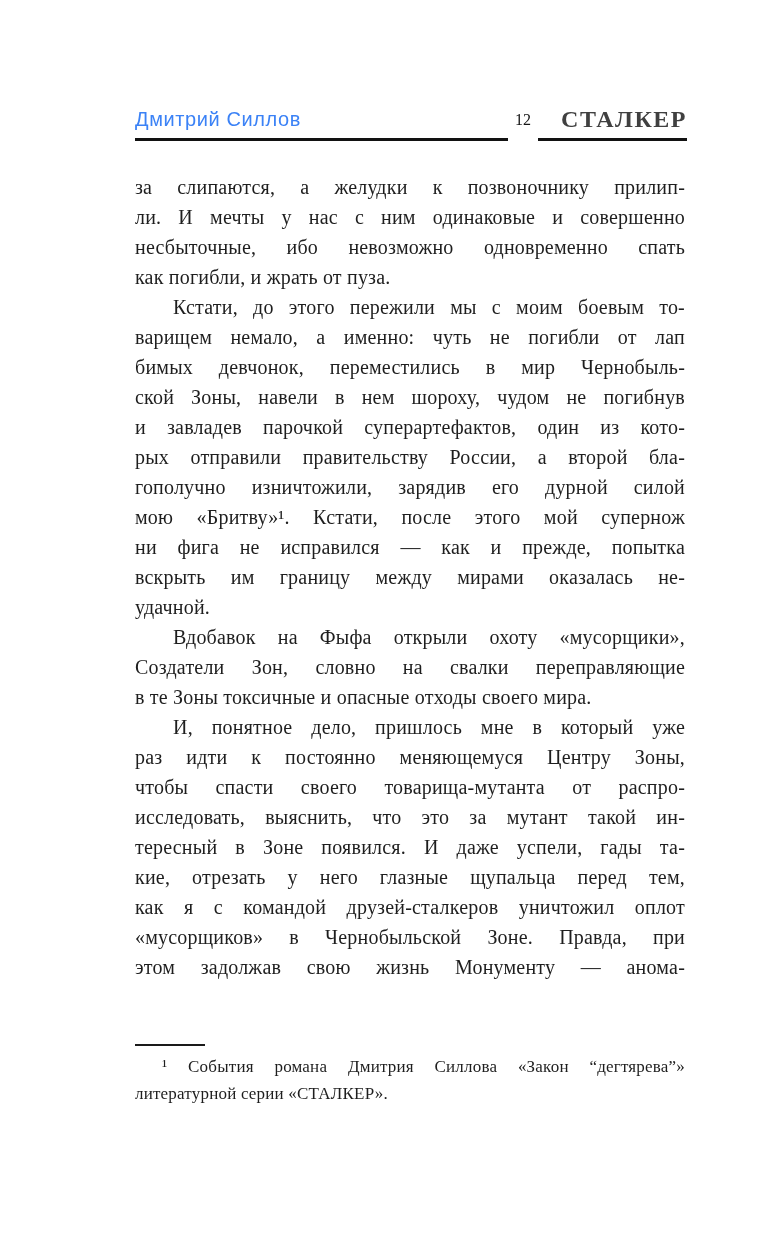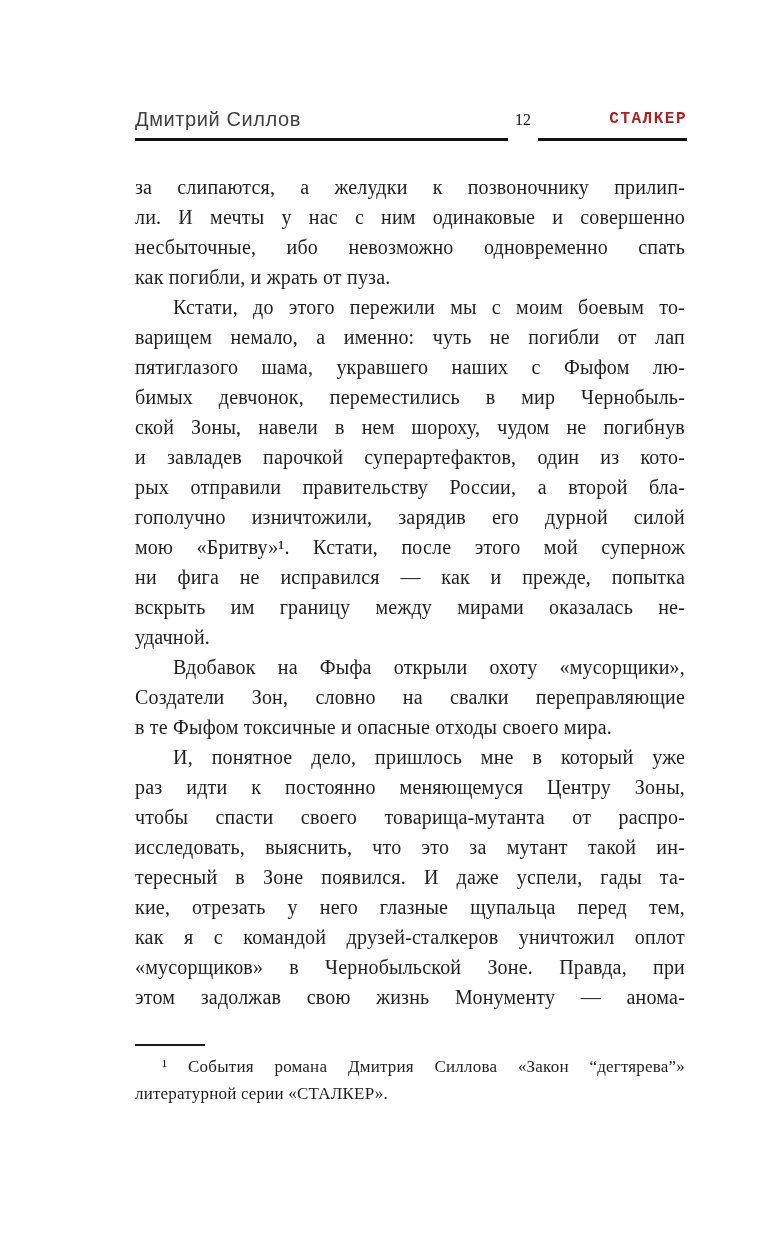--- a/index.html
+++ b/index.html
@@ -25,44 +25,44 @@
     height: 38px;
   }
   .rh-author {
     position: absolute;
     left: 0;
     top: 0;
     font-family: "Liberation Sans", sans-serif;
     font-size: 20px;
     line-height: 24px;
     letter-spacing: 0.6px;
-    color: #404040;
+    color: #3b82f6;
     white-space: nowrap;
   }
   .rh-page {
     position: absolute;
     left: 366px;
     top: 2px;
     width: 44px;
     text-align: center;
     font-family: "Liberation Serif", serif;
     font-size: 16px;
     line-height: 22px;
     color: #141414;
   }
   .rh-series {
     position: absolute;
     right: 0;
     top: 0;
-    font-family: Liberation Mono, monospace;
+    font-family: Liberation Serif, serif;
     font-weight: bold;
-    font-size: 16px;
+    font-size: 24px;
     line-height: 24px;
     letter-spacing: 1.5px;
-    color: #b91c1c;
+    color: #404040;
     white-space: nowrap;
   }
   .rule {
     position: absolute;
     top: 31px;
     height: 3px;
     background: #121212;
   }
   .rule-left  { left: 0;    width: 373px; }
   .rule-right { left: 403px; width: 149px; }
@@ -134,33 +134,32 @@
     <div class="rule rule-right"></div>
   </header>
 
   <main class="body-text" id="body-text">
       <div class="line">за слипаются, а желудки к позвоночнику прилип-</div>
       <div class="line">ли. И мечты у нас с ним одинаковые и совершенно</div>
       <div class="line">несбыточные, ибо невозможно одновременно спать</div>
       <div class="line last">как погибли, и жрать от пуза.</div>
       <div class="line indent">Кстати, до этого пережили мы с моим боевым то-</div>
       <div class="line">варищем немало, а именно: чуть не погибли от лап</div>
-      <div class="line">пятиглазого шама, укравшего наших с Фыфом лю-</div>
       <div class="line">бимых девчонок, переместились в мир Чернобыль-</div>
       <div class="line">ской Зоны, навели в нем шороху, чудом не погибнув</div>
       <div class="line">и завладев парочкой суперартефактов, один из кото-</div>
       <div class="line">рых отправили правительству России, а второй бла-</div>
       <div class="line">гополучно изничтожили, зарядив его дурной силой</div>
       <div class="line">мою «Бритву»¹. Кстати, после этого мой супернож</div>
       <div class="line">ни фига не исправился — как и прежде, попытка</div>
       <div class="line">вскрыть им границу между мирами оказалась не-</div>
       <div class="line last">удачной.</div>
       <div class="line indent">Вдобавок на Фыфа открыли охоту «мусорщики»,</div>
       <div class="line">Создатели Зон, словно на свалки переправляющие</div>
-      <div class="line last">в те Фыфом токсичные и опасные отходы своего мира.</div>
+      <div class="line last">в те Зоны токсичные и опасные отходы своего мира.</div>
       <div class="line indent">И, понятное дело, пришлось мне в который уже</div>
       <div class="line">раз идти к постоянно меняющемуся Центру Зоны,</div>
       <div class="line">чтобы спасти своего товарища-мутанта от распро-</div>
       <div class="line">исследовать, выяснить, что это за мутант такой ин-</div>
       <div class="line">тересный в Зоне появился. И даже успели, гады та-</div>
       <div class="line">кие, отрезать у него глазные щупальца перед тем,</div>
       <div class="line">как я с командой друзей-сталкеров уничтожил оплот</div>
       <div class="line">«мусорщиков» в Чернобыльской Зоне. Правда, при</div>
       <div class="line">этом задолжав свою жизнь Монументу — анома-</div>
     </main>

